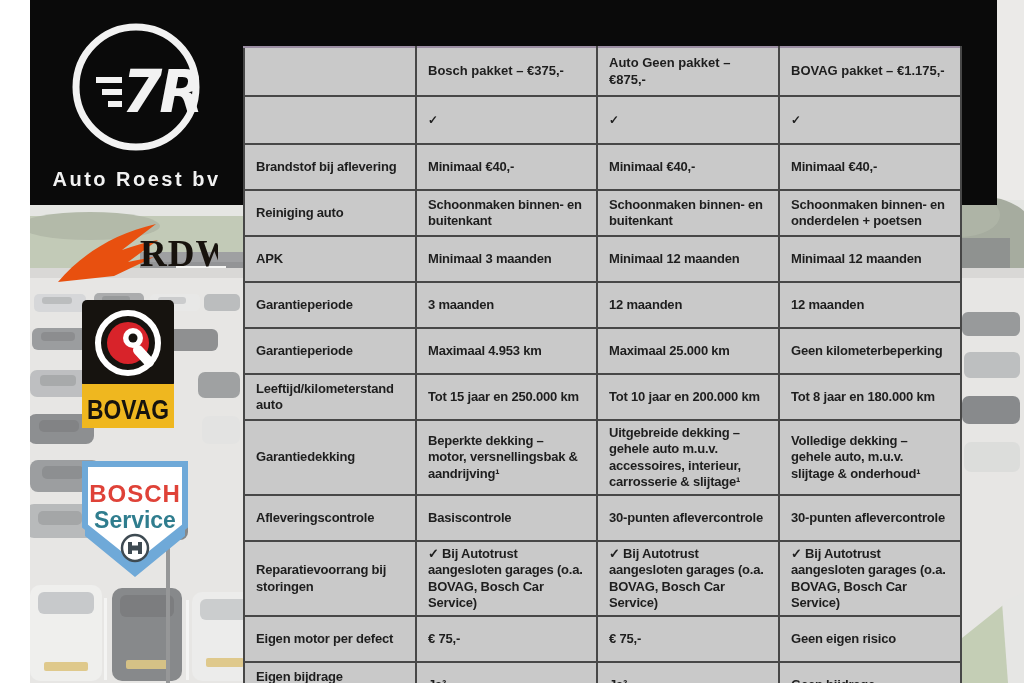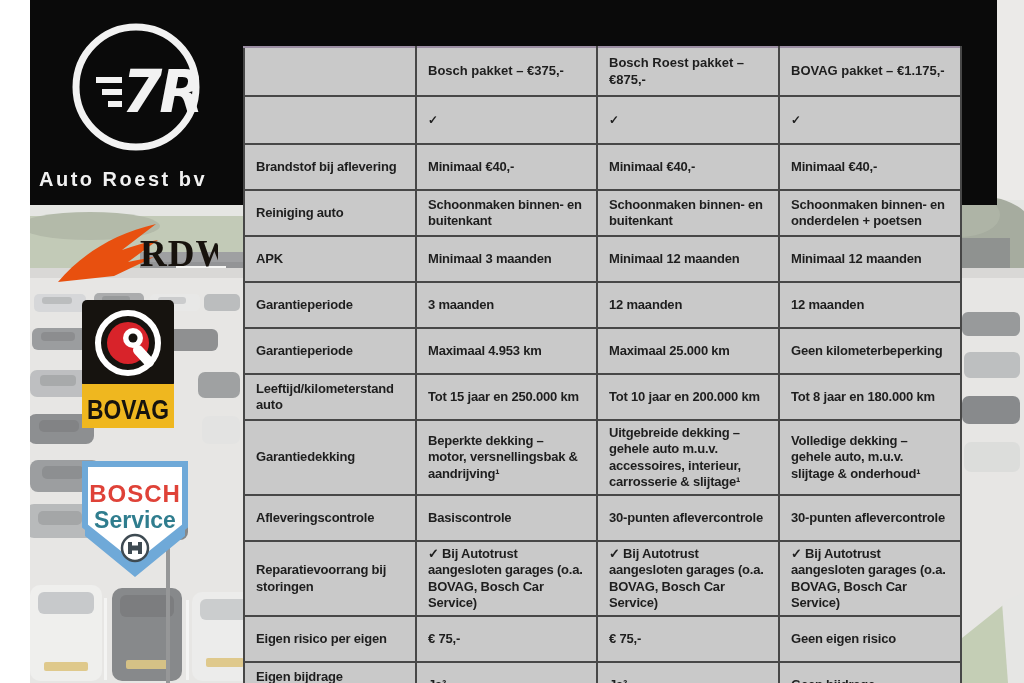--- a/index.html
+++ b/index.html
@@ -5,22 +5,22 @@
   html,body{margin:0;padding:0;background:#777;}
   .stage{
     position:relative;width:1024px;height:683px;overflow:hidden;
     font-family:"Liberation Sans",sans-serif;background:#15803d;
   }
   .photo{position:absolute;left:0;top:0;width:1024px;height:683px;}
   .black-band{position:absolute;left:30px;top:0;width:967px;height:205px;background:#0a0a0a;}
   .left-strip{position:absolute;left:0;top:0;width:30px;height:683px;background:#ffffff;}
   .dealer-logo{position:absolute;left:66px;top:16px;width:140px;height:142px;}
   .dealer-name{
-    position:absolute;left:30px;top:168px;width:213px;text-align:left;
-    color:#f1f1f1;font-weight:bold;font-size:20px;letter-spacing:2.5px;white-space:nowrap;padding-left:9px;
+    position:absolute;left:30px;top:168px;width:213px;text-align:center;
+    color:#f1f1f1;font-weight:bold;font-size:20px;letter-spacing:2.5px;white-space:nowrap;
   }
   .rdw-logo{position:absolute;left:56px;top:220px;width:162px;height:70px;}
   .bovag-logo{position:absolute;left:82px;top:300px;width:92px;height:128px;}
   .bosch-logo{position:absolute;left:80px;top:460px;width:110px;height:120px;}
 
   table.cmp{
     position:absolute;left:243px;top:46px;width:717px;
     border-collapse:collapse;background:#c9c9c9;table-layout:fixed;
     font-family:"Liberation Sans",sans-serif;
   }
@@ -179,21 +179,21 @@
     <colgroup>
         <col style="width:172px">
         <col style="width:181px">
         <col style="width:182px">
         <col style="width:182px">
       </colgroup>
     <tbody>
         <tr>
       <th></th>
       <th>Bosch pakket – €375,-</th>
-      <th>Bosch Roest pakket – €875,-</th>
+      <th>Auto Geen pakket – €875,-</th>
       <th>BOVAG pakket – €1.175,-</th>
     </tr>
     <tr class="check-row">
       <td></td>
       <td>✓</td>
       <td>✓</td>
       <td>✓</td>
     </tr>
     <tr>
       <td>Brandstof bij aflevering</td>
@@ -243,21 +243,21 @@
       <td>30-punten aflevercontrole</td>
       <td>30-punten aflevercontrole</td>
     </tr>
     <tr>
       <td>Reparatievoorrang bij storingen</td>
       <td>✓ Bij Autotrust aangesloten garages (o.a. BOVAG, Bosch Car Service)</td>
       <td>✓ Bij Autotrust aangesloten garages (o.a. BOVAG, Bosch Car Service)</td>
       <td>✓ Bij Autotrust aangesloten garages (o.a. BOVAG, Bosch Car Service)</td>
     </tr>
     <tr>
-      <td>Eigen risico per eigen</td>
+      <td>Eigen motor per defect</td>
       <td>€ 75,-</td>
       <td>€ 75,-</td>
       <td>Geen eigen risico</td>
     </tr>
     <tr>
       <td>Eigen bijdrage onderdelen</td>
       <td>Ja²</td>
       <td>Ja²</td>
       <td>Geen bijdrage</td>
     </tr>

